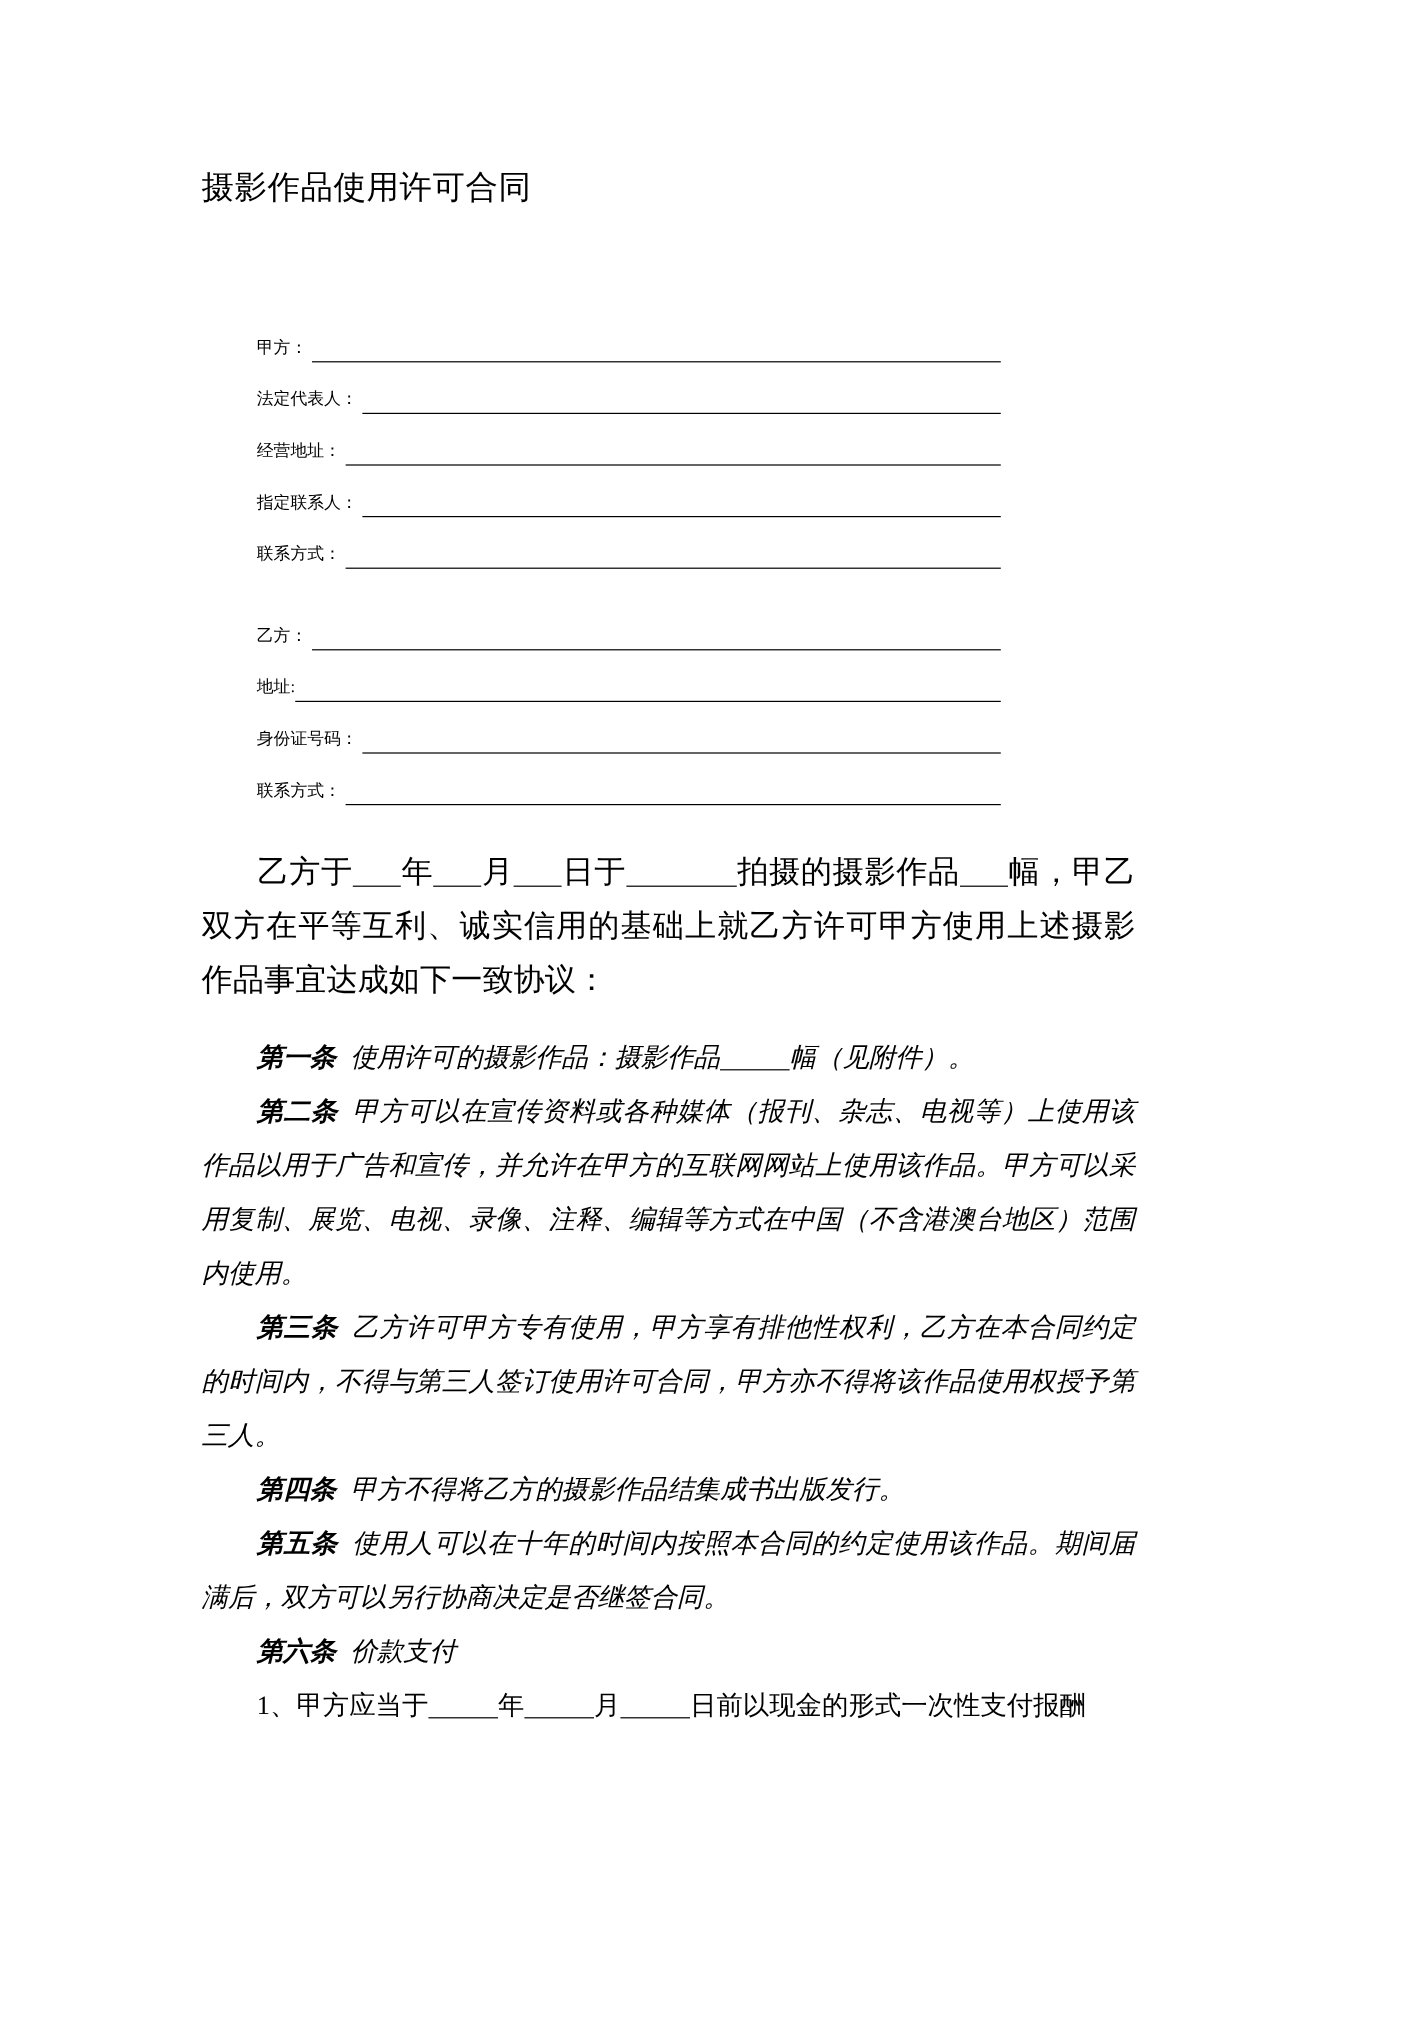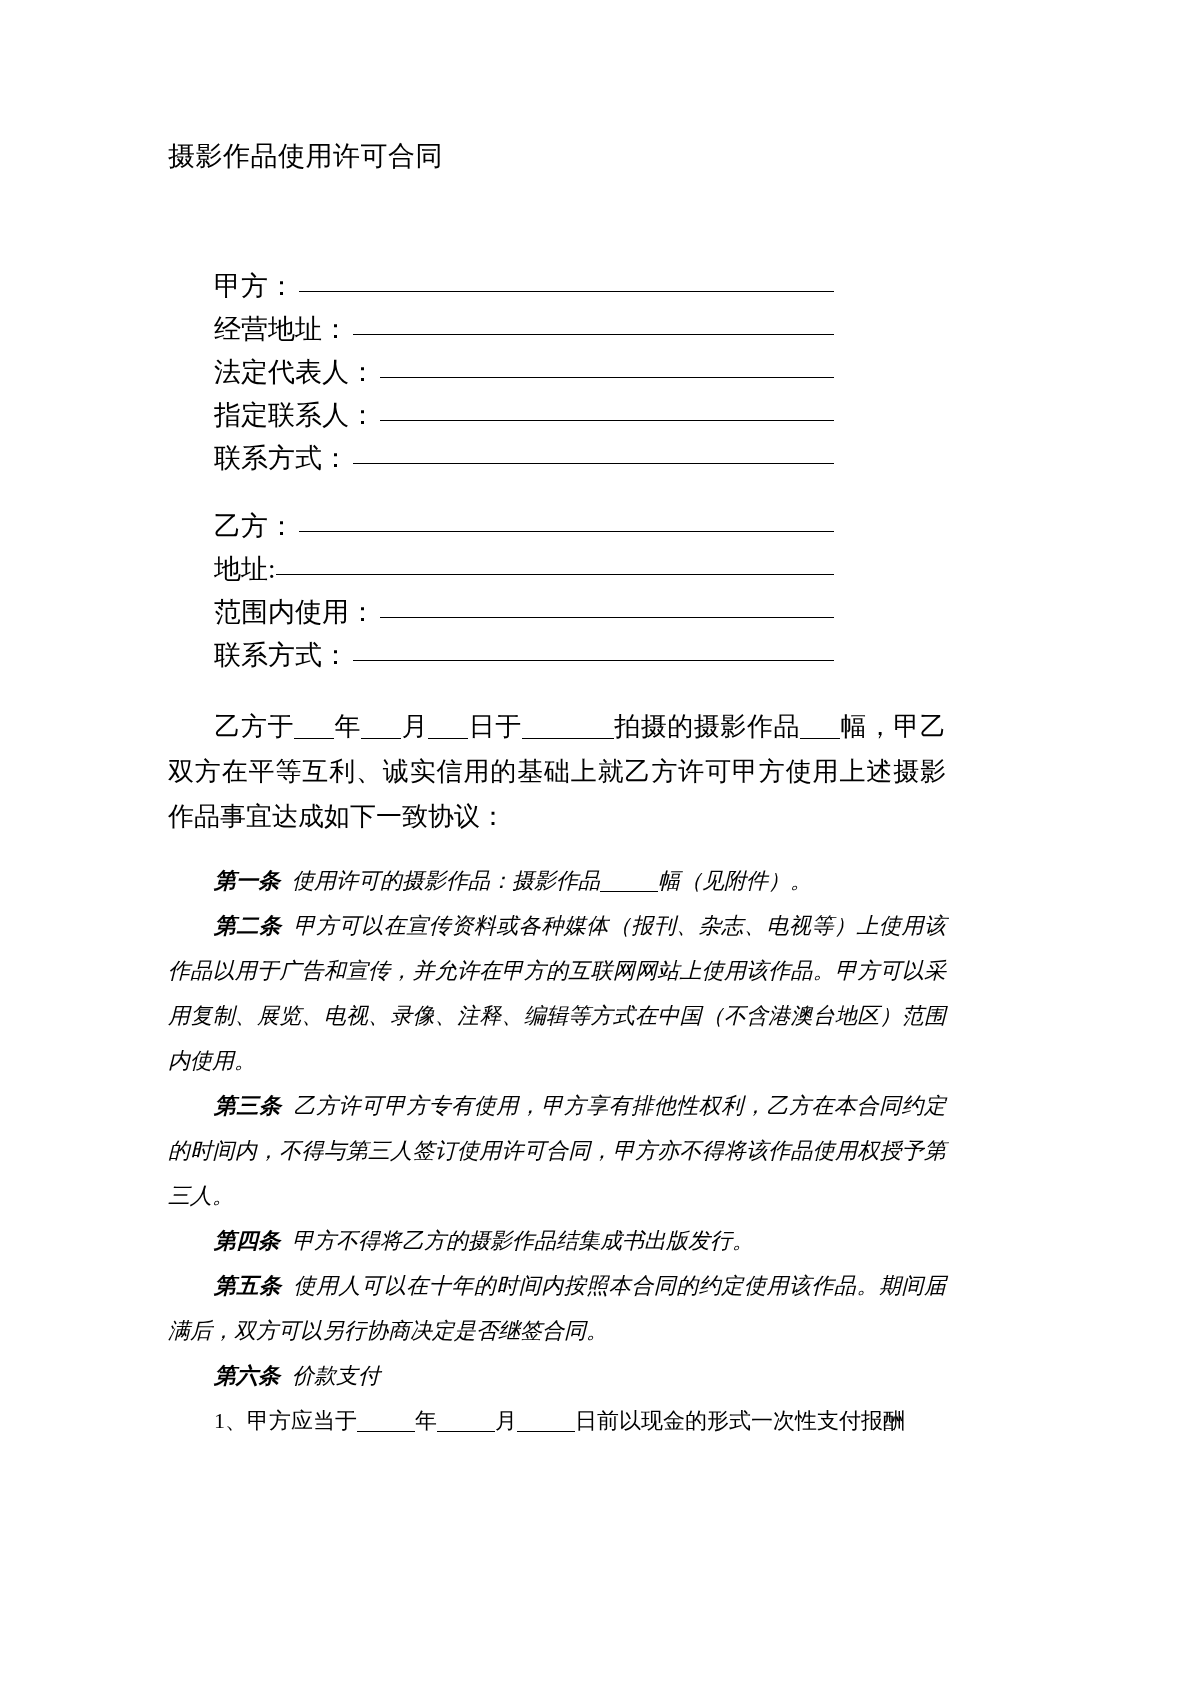--- a/index.html
+++ b/index.html
@@ -58,23 +58,23 @@
   .party-block {
     position: absolute;
     left: 214px;
     width: 620px;
   }
   #party-a { top: 268px; }
   #party-b { top: 508px; }
 
   .field-row {
     display: flex;
-    align-items: flex-start;
+    align-items: center;
     height: 43px;
-    font-size: 27px;
+    font-size: 14px;
     white-space: nowrap;
   }
   .field-row .field-label {
     flex: 0 0 auto;
   }
   .field-row .field-rule {
     flex: 1 1 auto;
     border-bottom: 1.7px solid #000000;
     height: 23px;
     margin-left: 4px;
@@ -139,25 +139,25 @@
 
   <div class="doc-title">摄影作品使用许可合同</div>
 
 
   <div class="party-block" id="party-a">
     <div class="field-row">
       <span class="field-label">甲方：</span>
       <span class="field-rule"></span>
     </div>
     <div class="field-row">
+      <span class="field-label">法定代表人：</span>
+      <span class="field-rule"></span>
+    </div>
+    <div class="field-row">
       <span class="field-label">经营地址：</span>
-      <span class="field-rule"></span>
-    </div>
-    <div class="field-row">
-      <span class="field-label">法定代表人：</span>
       <span class="field-rule"></span>
     </div>
     <div class="field-row">
       <span class="field-label">指定联系人：</span>
       <span class="field-rule"></span>
     </div>
     <div class="field-row">
       <span class="field-label">联系方式：</span>
       <span class="field-rule"></span>
     </div>
@@ -166,21 +166,21 @@
   <div class="party-block" id="party-b">
     <div class="field-row">
       <span class="field-label">乙方：</span>
       <span class="field-rule"></span>
     </div>
     <div class="field-row tight">
       <span class="field-label">地址:</span>
       <span class="field-rule"></span>
     </div>
     <div class="field-row">
-      <span class="field-label">范围内使用：</span>
+      <span class="field-label">身份证号码：</span>
       <span class="field-rule"></span>
     </div>
     <div class="field-row">
       <span class="field-label">联系方式：</span>
       <span class="field-rule"></span>
     </div>
   </div>
 
   <div class="body-text" id="intro-para">
     <span class="indent"></span><span>乙方于</span><span class="fill-blank fb-sm"></span><span>年</span><span class="fill-blank fb-sm"></span><span>月</span><span class="fill-blank fb-sm"></span><span>日于</span><span class="fill-blank fb-lg"></span><span>拍摄的摄影作品</span><span class="fill-blank fb-sm"></span><span>幅，甲乙双方在平等互利、诚实信用的基础上就乙方许可甲方使用上述摄影作品事宜达成如下一致协议：</span>

